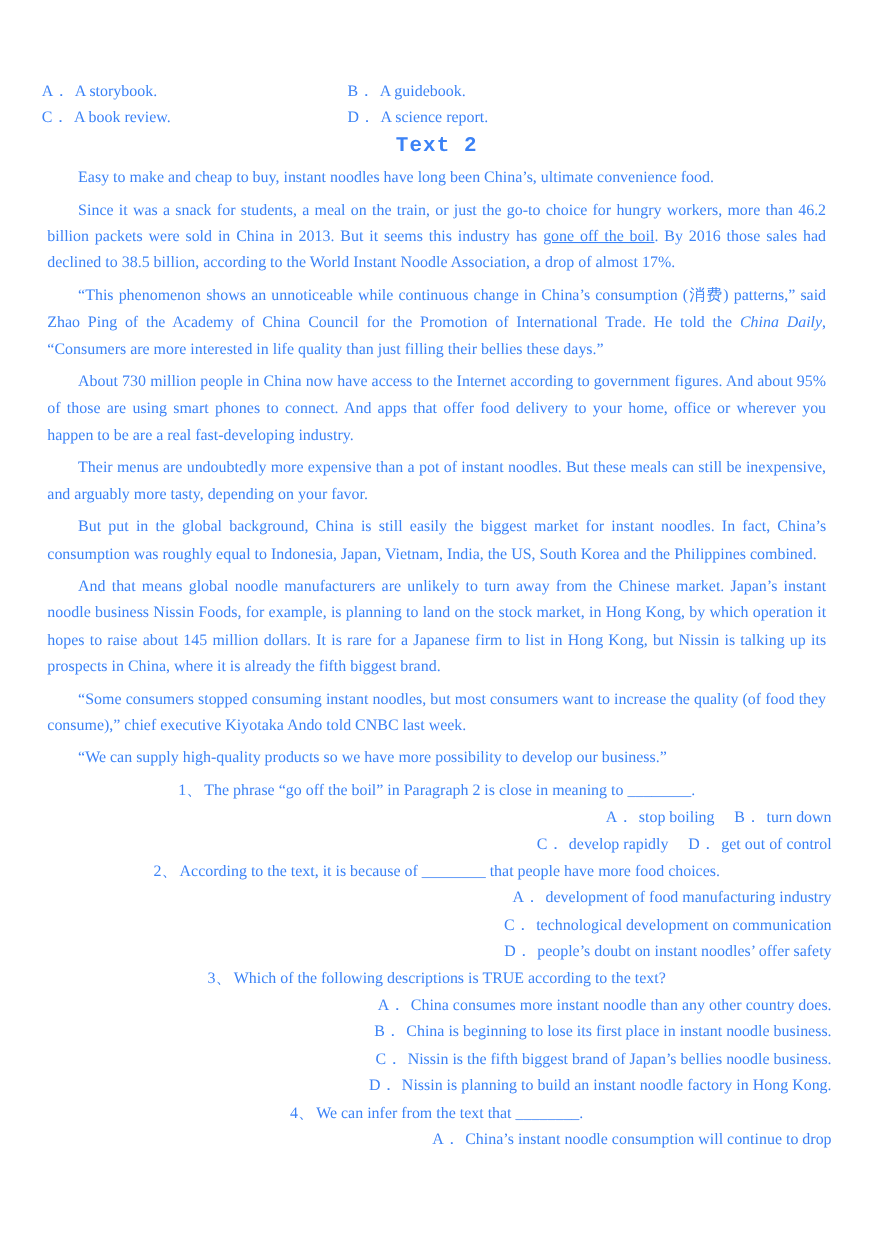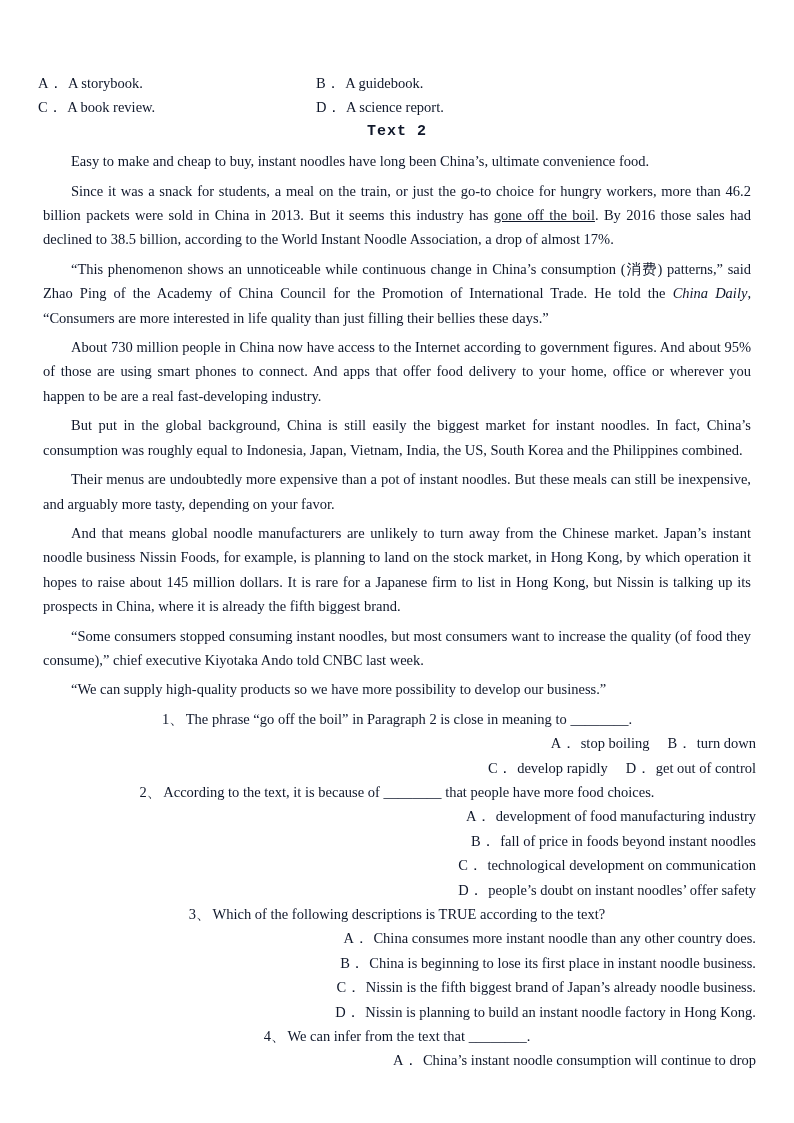--- a/index.html
+++ b/index.html
@@ -7,35 +7,35 @@
     position: relative;
     width: 794px;
     height: 1123px;
     margin: 0 auto;
     background: #ffffff;
     box-sizing: border-box;
     padding: 71px 38px 0 38px;
     font-family: "Liberation Serif", "DejaVu Serif", serif;
     font-size: 14.5px;
     line-height: 24.4px;
-    color: #0f172a;
+    color: #3b82f6;
     overflow: hidden;
   }
   
   .opt-row { display: flex; }
   .opt-cell { display: inline-block; }
   .opt-cell.first { width: 278px; flex: 0 0 278px; }
   .opt-label { display: inline-block; margin-right: 5px; }
   
   .text-heading {
     margin: 0;
     text-align: center;
     font-family: "Liberation Mono", "DejaVu Sans Mono", monospace;
     font-weight: 700;
-    font-size: 15px;
+    font-size: 19px;
     line-height: 24.4px;
     letter-spacing: 1px;
   }
   
   .para {
     margin: 5px;
     text-indent: 28px;
     text-align: justify;
   }
   .para .u { text-decoration: underline; }
@@ -61,44 +61,43 @@
         <span class="opt-cell first"><span class="opt-label">C．</span><span>A book review.</span></span>
         <span class="opt-cell"><span class="opt-label">D．</span><span>A science report.</span></span>
       </div>
     </div>
   <h2 class="text-heading">Text 2</h2>
   <div id="passage-body">
       <p class="para"><span>Easy to make and cheap to buy, instant noodles have long been China’s, ultimate convenience food.</span></p>
       <p class="para"><span>Since it was a snack for students, a meal on the train, or just the go-to choice for hungry workers, more than 46.2 billion packets were sold in China in 2013. But it seems this industry has </span><span class="u">gone off the boil</span><span>. By 2016 those sales had declined to 38.5 billion, according to the World Instant Noodle Association, a drop of almost 17%.</span></p>
       <p class="para"><span>“This phenomenon shows an unnoticeable while continuous change in China’s consumption (消费) patterns,” said Zhao Ping of the Academy of China Council for the Promotion of International Trade. He told the </span><span class="i">China Daily</span><span>, “Consumers are more interested in life quality than just filling their bellies these days.”</span></p>
       <p class="para"><span>About 730 million people in China now have access to the Internet according to government figures. And about 95% of those are using smart phones to connect. And apps that offer food delivery to your home, office or wherever you happen to be are a real fast-developing industry.</span></p>
+      <p class="para"><span>Their menus are undoubtedly more expensive than a pot of instant noodles. But these meals can still be inexpensive, and arguably more tasty, depending on your favor.</span></p>
       <p class="para"><span>But put in the global background, China is still easily the biggest market for instant noodles. In fact, China’s consumption was roughly equal to Indonesia, Japan, Vietnam, India, the US, South Korea and the Philippines combined.</span></p>
-      <p class="para"><span>Their menus are undoubtedly more expensive than a pot of instant noodles. But these meals can still be inexpensive, and arguably more tasty, depending on your favor.</span></p>
       <p class="para"><span>And that means global noodle manufacturers are unlikely to turn away from the Chinese market. Japan’s instant noodle business Nissin Foods, for example, is planning to land on the stock market, in Hong Kong, by which operation it hopes to raise about 145 million dollars. It is rare for a Japanese firm to list in Hong Kong, but Nissin is talking up its prospects in China, where it is already the fifth biggest brand.</span></p>
       <p class="para"><span>“Some consumers stopped consuming instant noodles, but most consumers want to increase the quality (of food they consume),” chief executive Kiyotaka Ando told CNBC last week.</span></p>
       <p class="para"><span>“We can supply high-quality products so we have more possibility to develop our business.”</span></p>
     </div>
   <div id="questions">
       <div class="question">
         <div class="q-stem"><span class="q-num">1、</span><span>The phrase “go off the boil” in Paragraph 2 is close in meaning to ________.</span></div>
         <div class="q-optline"><span class="q-opt gap"><span class="opt-label">A．</span><span>stop boiling</span></span><span class="q-opt"><span class="opt-label">B．</span><span>turn down</span></span></div>
         <div class="q-optline"><span class="q-opt gap"><span class="opt-label">C．</span><span>develop rapidly</span></span><span class="q-opt"><span class="opt-label">D．</span><span>get out of control</span></span></div>
       </div>
       <div class="question">
         <div class="q-stem"><span class="q-num">2、</span><span>According to the text, it is because of ________ that people have more food choices.</span></div>
         <div class="q-optline"><span class="q-opt"><span class="opt-label">A．</span><span>development of food manufacturing industry</span></span></div>
-        <div class="q-optline"><span class="q-opt"><span class="opt-label">B．</span><span>fall of price in foods beyond instant noodles</span></span></div>
         <div class="q-optline"><span class="q-opt"><span class="opt-label">C．</span><span>technological development on communication</span></span></div>
         <div class="q-optline"><span class="q-opt"><span class="opt-label">D．</span><span>people’s doubt on instant noodles’ offer safety</span></span></div>
       </div>
       <div class="question">
         <div class="q-stem"><span class="q-num">3、</span><span>Which of the following descriptions is TRUE according to the text?</span></div>
         <div class="q-optline"><span class="q-opt"><span class="opt-label">A．</span><span>China consumes more instant noodle than any other country does.</span></span></div>
         <div class="q-optline"><span class="q-opt"><span class="opt-label">B．</span><span>China is beginning to lose its first place in instant noodle business.</span></span></div>
-        <div class="q-optline"><span class="q-opt"><span class="opt-label">C．</span><span>Nissin is the fifth biggest brand of Japan’s already noodle business.</span></span></div>
+        <div class="q-optline"><span class="q-opt"><span class="opt-label">C．</span><span>Nissin is the fifth biggest brand of Japan’s bellies noodle business.</span></span></div>
         <div class="q-optline"><span class="q-opt"><span class="opt-label">D．</span><span>Nissin is planning to build an instant noodle factory in Hong Kong.</span></span></div>
       </div>
       <div class="question">
         <div class="q-stem"><span class="q-num">4、</span><span>We can infer from the text that ________.</span></div>
         <div class="q-optline"><span class="q-opt"><span class="opt-label">A．</span><span>China’s instant noodle consumption will continue to drop</span></span></div>
       </div>
     </div>
 </div>
 
 </body></html>

